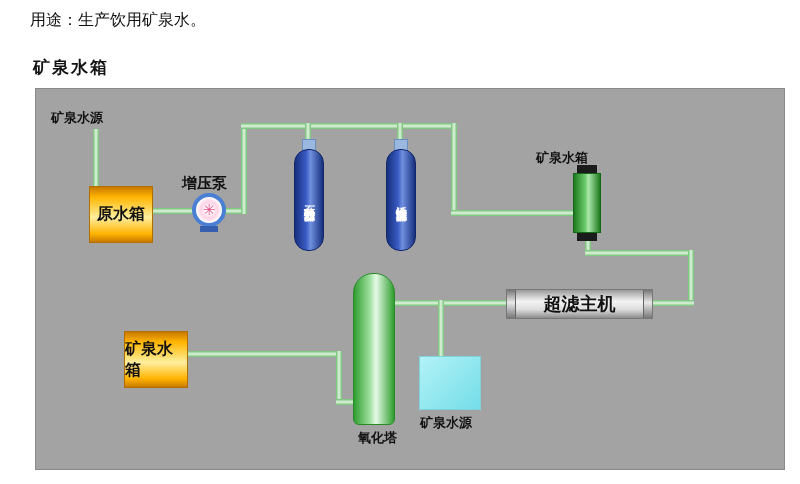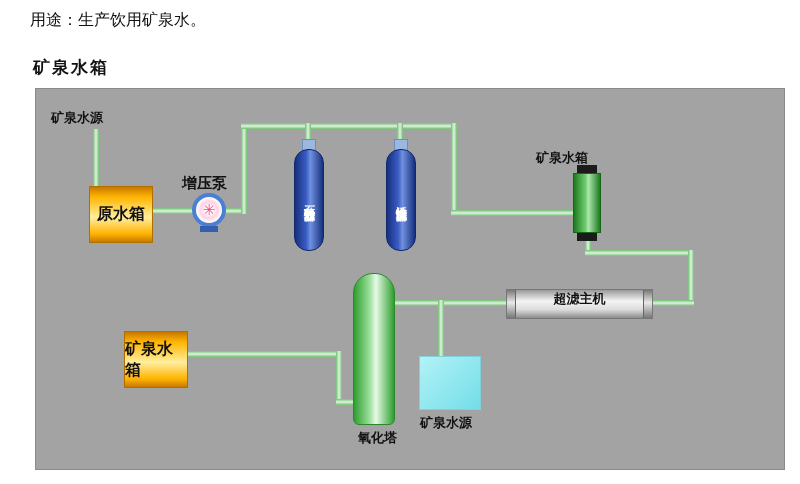--- a/index.html
+++ b/index.html
@@ -41,22 +41,22 @@
   }
   .fitting{position:absolute;width:12px;height:10px;background:#9ab8e0;border:1px solid #6a8ec0;}
   
   .pfilter{position:absolute;left:537px;top:76px;width:28px;}
   .pf-cap{width:20px;height:8px;margin:0 auto;background:#1b1b1b;}
   .pf-body{width:26px;height:58px;margin:0 auto;background:linear-gradient(to right,#1e7a1e,#6fce6f 45%,#aee8ae 55%,#1e7a1e);border:1px solid #176617;}
   
   .uf{
     position:absolute;left:470px;top:200px;width:145px;height:28px;
     background:linear-gradient(to bottom,#9a9a9a,#f4f4f4 40%,#dcdcdc 70%,#8c8c8c);
-    border:1px solid #777;display:flex;justify-content:center;
-    font-size:13px;font-weight:bold;color:#111;
+    border:1px solid #777;display:flex;align-items:center;justify-content:center;
+    font-size:18px;font-weight:bold;color:#111;
   }
   .uf-cap{position:absolute;top:0;width:8px;height:100%;background:linear-gradient(to bottom,#777,#e8e8e8 45%,#777);}
   .uf-cap.left{left:0;border-right:1px solid #666;}
   .uf-cap.right{right:0;border-left:1px solid #666;}
   
   .tower{
     position:absolute;left:317px;top:184px;width:40px;height:150px;
     border-radius:20px 20px 6px 6px;
     background:linear-gradient(to right,#2f9e2f,#9fe09f 40%,#e6fae6 55%,#2f9e2f);
     border:1px solid #2a8a2a;

